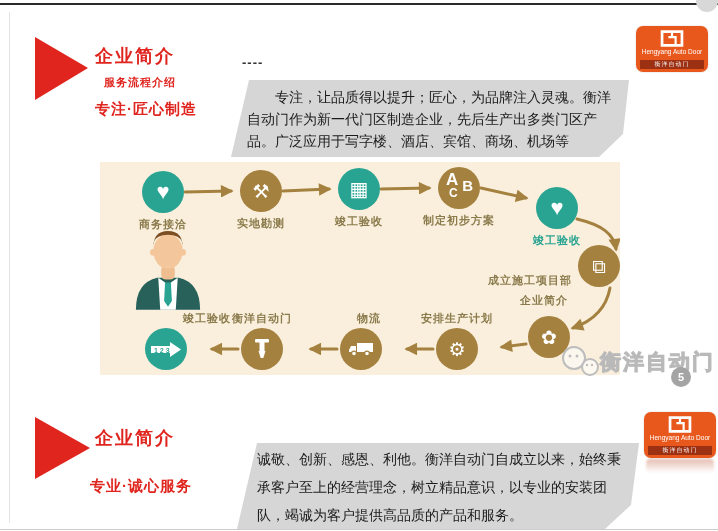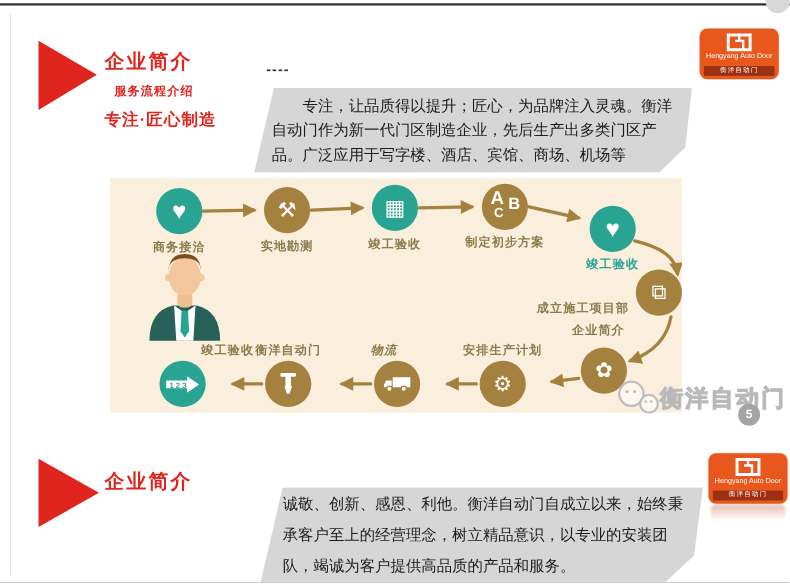--- a/index.html
+++ b/index.html
@@ -165,21 +165,21 @@
         </div>
         <div class="step-label" style="left: 292px; top: 149px;">安排生产计划</div>
         <div class="step-circle brown" style="left: 240px; top: 166px;">
           <svg width="26" height="16" viewBox="0 0 26 16">
             <path d="M9 2h16v9H9z" fill="#fff"></path>
             <path d="M8 5H3L1 9v2h7z" fill="#fff"></path>
             <circle cx="6" cy="12.5" r="2.4" fill="#fff" stroke="#a5813f" stroke-width="1.2"></circle>
             <circle cx="19" cy="12.5" r="2.4" fill="#fff" stroke="#a5813f" stroke-width="1.2"></circle>
           </svg>
         </div>
-        <div class="step-label" style="left: 184px; top: 149px; font-style: italic;">物流</div>
+        <div class="step-label" style="left: 204px; top: 149px;">物流</div>
         <div class="step-circle brown" style="left: 141px; top: 166px;">
           <svg width="18" height="22" viewBox="0 0 18 22">
             <rect x="2" y="1" width="14" height="3.5" rx="1" fill="#fff"></rect>
             <rect x="6.5" y="4" width="5" height="9" fill="#fff"></rect>
             <path d="M5.5 13h7l-2.2 7h-2.6z" fill="#fff"></path>
           </svg>
         </div>
         <div class="step-label" style="left: 97px; top: 149px;">衡洋自动门</div>
         <div class="step-circle teal" style="left: 45px; top: 166px;">
           <svg width="30" height="15" viewBox="0 0 30 15">
@@ -199,20 +199,21 @@
         <circle cx="17" cy="11" r="1.5" fill="#bdbdbd"></circle>
       <circle cx="27" cy="20" r="1.2" fill="#bdbdbd"></circle>
         <circle cx="32" cy="20" r="1.2" fill="#bdbdbd"></circle>
     </svg>
     <span class="wm-text">衡洋自动门</span>
   </div>
   <div class="page-badge">5</div>
 
   <div class="tri tri-2"></div>
   <div class="sec-title t2">企业简介</div>
+  <div class="sec-tag g2">专业·诚心服务</div>
 
   <div class="para-box para-2">
     <p>诚敬、创新、感恩、利他。衡洋自动门自成立以来，始终秉承客户至上的经营理念，树立精品意识，以专业的安装团队，竭诚为客户提供高品质的产品和服务。</p>
   </div>
 
   <div class="logo logo-2">
     <svg width="24" height="19" viewBox="0 0 26 21">
       <path d="M2 3 H24 V18 H2 Z" fill="none" stroke="#fff" stroke-width="3"></path>
       <path d="M13 3 V9 M9 9 H17 V18" fill="none" stroke="#fff" stroke-width="2.4"></path>
     </svg>

